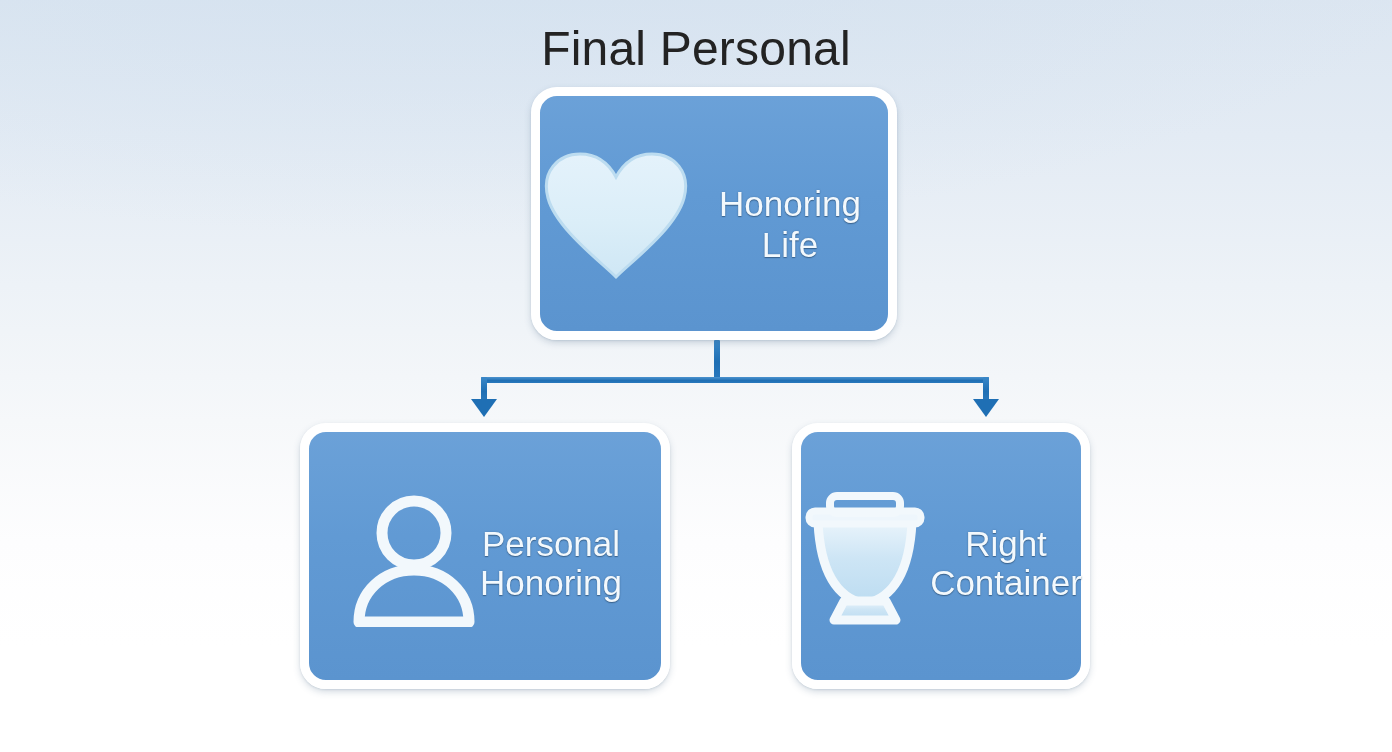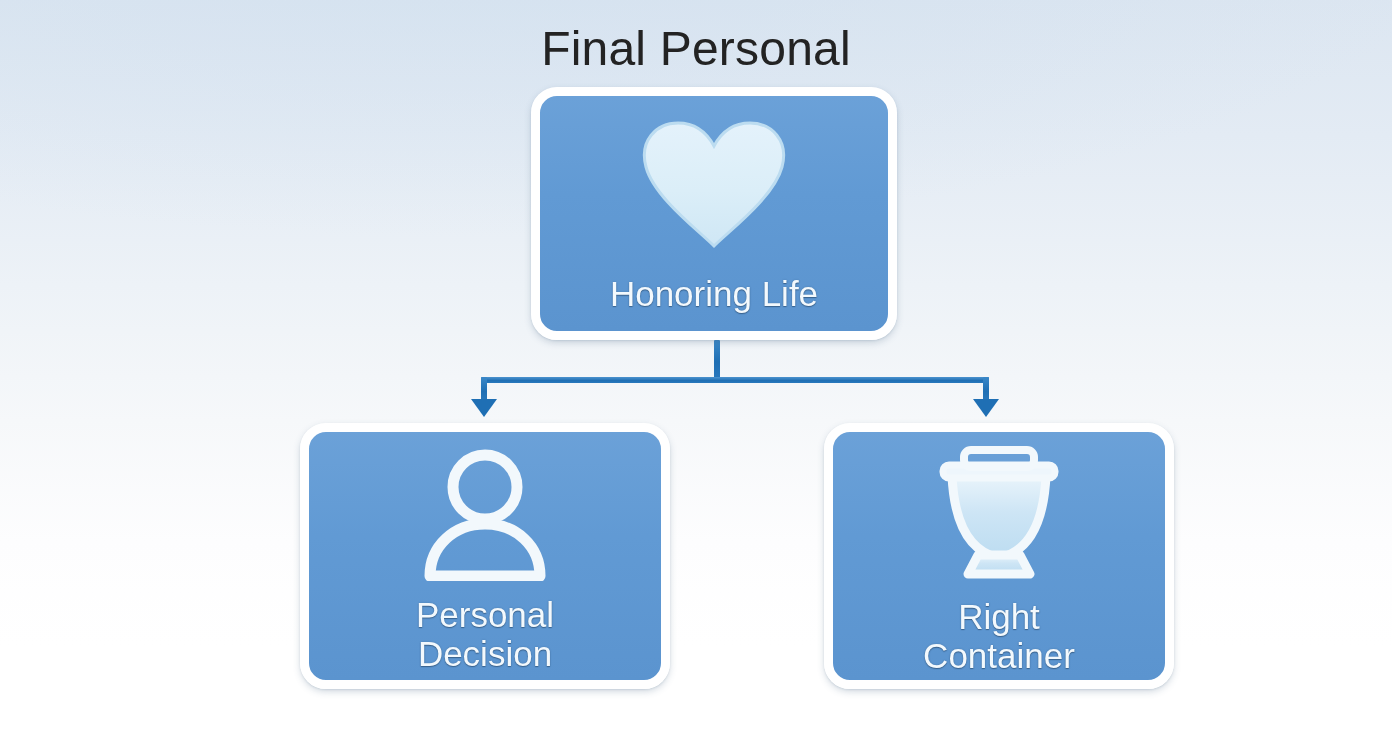--- a/index.html
+++ b/index.html
@@ -85,21 +85,21 @@
       0 1px 2px rgba(64, 96, 128, 0.14);
     display: flex;
     flex-direction: column;
     align-items: center;
     justify-content: center;
   }
   .node-inner {
     width: 100%;
     height: 100%;
     display: flex;
-    flex-direction: column;
+    flex-direction: row;
     align-items: center;
     justify-content: center;
     border-radius: 18px;
   }
 
   .icon-wrap {
     display: flex;
     align-items: center;
     justify-content: center;
   }
@@ -129,23 +129,23 @@
   }
 
   
   #node-personal {
     left: 300px;
     top: 423px;
     width: 370px;
     height: 266px;
   }
   #node-container {
-    left: 824px;
+    left: 792px;
     top: 423px;
-    width: 350px;
+    width: 298px;
     height: 266px;
   }
   .node-child .node-label {
     font-size: 35px;
     line-height: 39px;
     margin-top: 14px;
   }
   .node-child .icon-wrap { margin-top: 6px; }
 </style>
 </head>
@@ -195,21 +195,21 @@
     <div class="node-inner">
       <div class="icon-wrap">
         <svg width="132" height="136" viewBox="0 0 132 136" aria-hidden="true">
           <circle cx="66" cy="42" r="32" fill="none" stroke="#f2f8fc" stroke-width="11"></circle>
           <path d="M11 131
                    C 11 101, 35 79, 66 79
                    C 97 79, 121 101, 121 131 Z" fill="none" stroke="#f2f8fc" stroke-width="11" stroke-linejoin="round"></path>
         </svg>
       </div>
       <div class="node-label">Personal
-Decision</div>
+Honoring</div>
     </div>
   </div>
 
   <div class="node node-child" id="node-container">
     <div class="node-inner">
       <div class="icon-wrap">
         <svg width="130" height="140" viewBox="0 0 130 140" aria-hidden="true">
           <defs>
             <linearGradient id="urnGrad" x1="0" y1="0" x2="0" y2="1">
               <stop offset="0%" stop-color="#e9f4fb"></stop>

